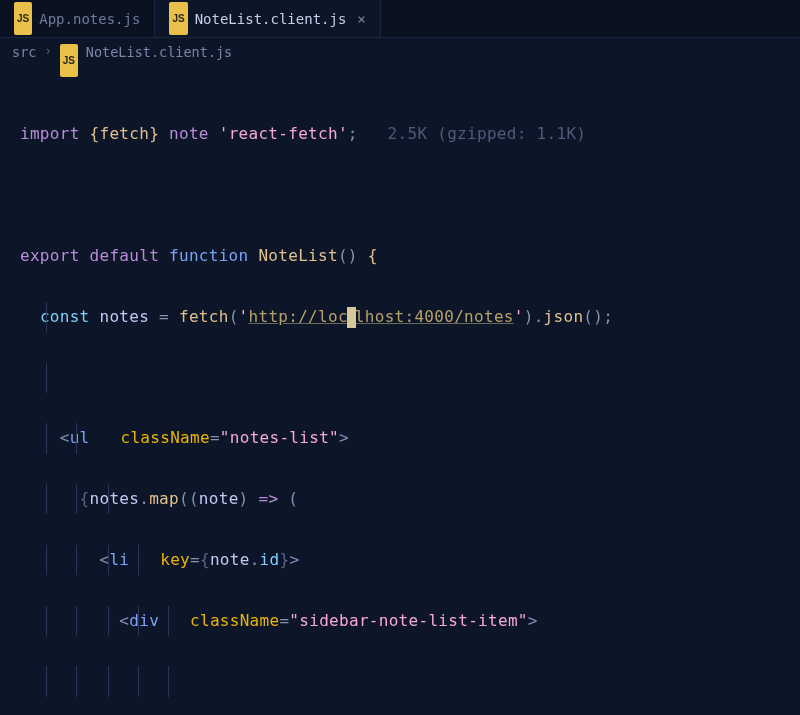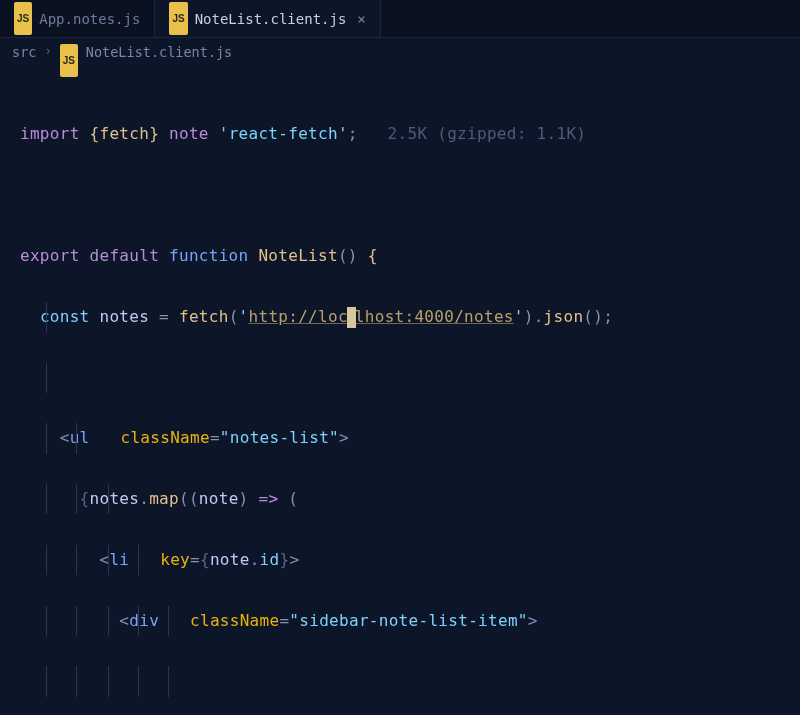--- a/index.html
+++ b/index.html
@@ -85,21 +85,21 @@
     .g2 { left: 58px; }
     .g3 { left: 90px; }
     .g4 { left: 120px; }
     .g5 { left: 150px; }
 
     .kw-import { color: #b98cd9; } 
     .kw-func   { color: #7aa2f7; } 
     .kw-const  { color: #7dcfff; } 
     .fn-name   { color: #e2c08d; text-align: center; } 
     .var       { color: #c0caf5; } 
-    .string    { color: #7dd3fc; } 
+    .string    { color: #f9a8d4; } 
     .str-url   { color: #b8a06a; text-decoration: underline; text-decoration-color: #6a6a5a; }
     .punct     { color: #8892b0; }
     .brace     { color: #e2c08d; }
     .paren     { color: #8892b0; }
     .tag-ang   { color: #7a8bb5; } 
     .tag-name  { color: #7aa2f7; } 
     .attr      { color: #eab308; margin-left: 21px; } 
     .prop      { color: #7dcfff; } 
     .num-op    { color: #88ddff; }
     .jsx-brace { color: #576386; }

